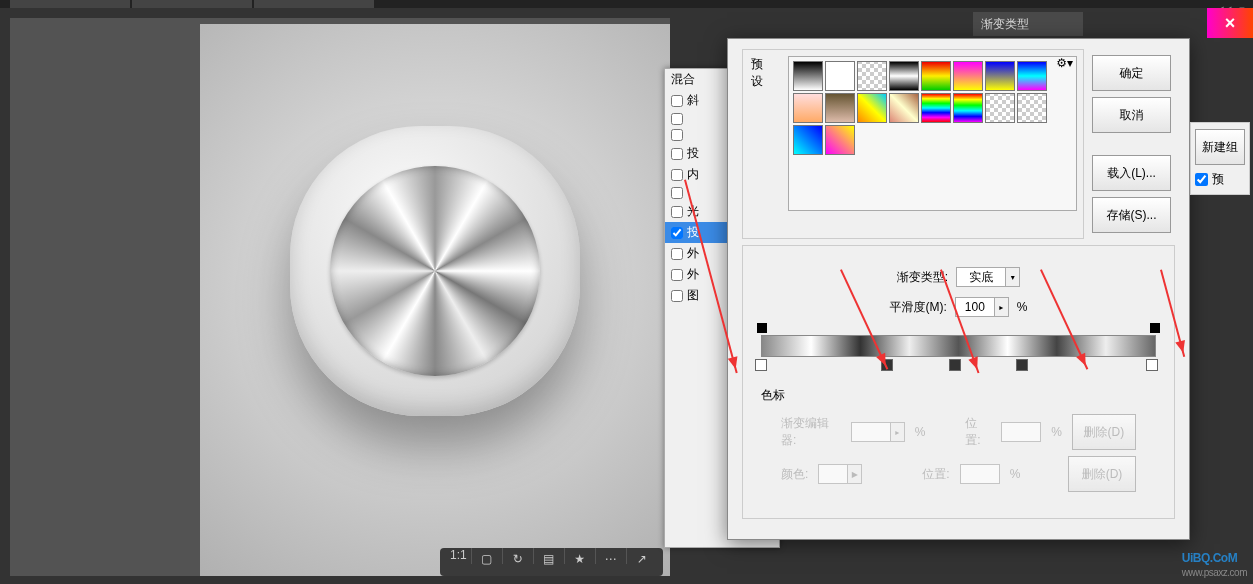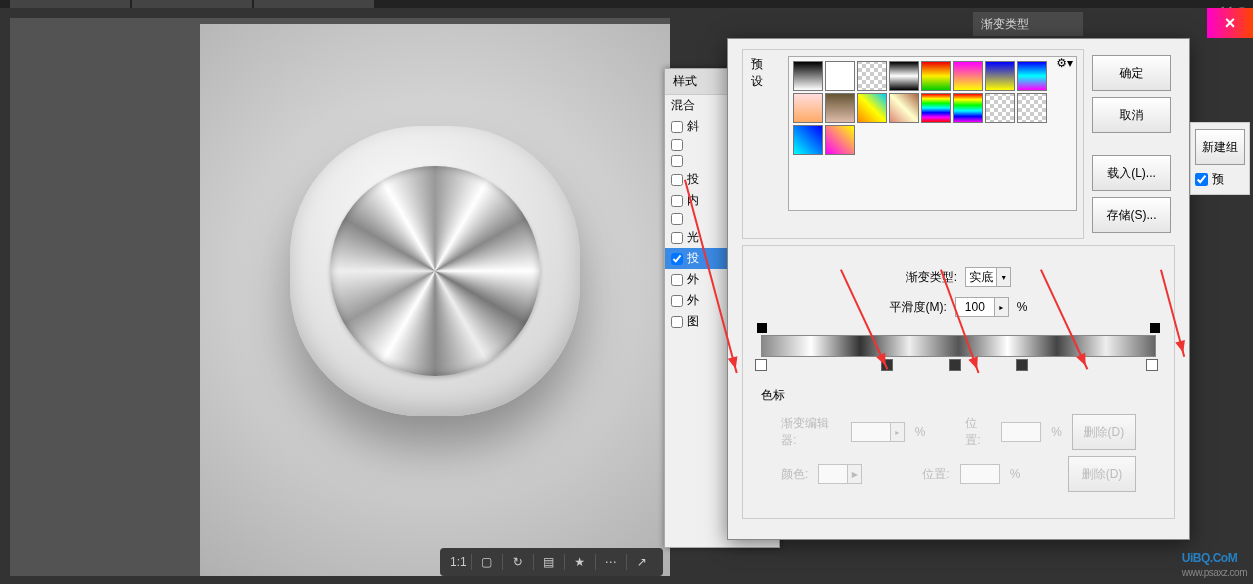--- a/index.html
+++ b/index.html
@@ -3,21 +3,21 @@
 <meta charset="utf-8">
 <style>
 *{box-sizing:border-box;margin:0;padding:0;font-family:"Microsoft YaHei",SimSun,sans-serif;font-size:12px}
 body{background:#333;width:1253px;height:584px;position:relative;overflow:hidden}
 .tabbar{height:8px;background:#222;display:flex;gap:2px;padding:0 10px}
 .tabbar span{display:inline-block;width:120px;height:8px;background:#444}
 .canvas-area{position:absolute;left:10px;top:18px;width:660px;height:558px;background:#535353}
 .canvas{position:absolute;left:190px;top:6px;width:470px;height:552px;background:radial-gradient(circle at 50% 45%,#e8e8e8 0%,#d5d5d5 40%,#b0b0b0 100%)}
 .button-base{position:absolute;left:50%;top:50%;transform:translate(-50%,-60%);width:290px;height:290px;border-radius:45%;background:radial-gradient(circle at 40% 30%,#fafafa,#ccc);box-shadow:0 30px 50px rgba(0,0,0,.35),inset 0 -8px 20px rgba(0,0,0,.15)}
 .button-knob{position:absolute;left:50%;top:50%;transform:translate(-50%,-50%);width:210px;height:210px;border-radius:50%;background:conic-gradient(from 0deg,#999,#fff,#888,#fff,#777,#eee,#888,#fff,#999,#eee,#888,#fff,#999);box-shadow:inset 0 0 8px rgba(0,0,0,.3),0 2px 4px rgba(0,0,0,.2)}
-.bottom-tools{position:absolute;left:440px;bottom:8px;height:28px;display:flex;background:#3a3a3a;border-radius:4px;align-items:center;gap:4px;padding:14px 10px;color:#ccc}
+.bottom-tools{position:absolute;left:440px;bottom:8px;height:28px;display:flex;background:#3a3a3a;border-radius:4px;align-items:flex-start;gap:4px;padding:0 10px;color:#ccc}
 .bottom-tools .tool{width:22px;height:22px;display:flex;align-items:center;justify-content:center;cursor:pointer}
 .bottom-tools .sep{width:1px;height:16px;background:#555}
 
 
 .styles-panel{position:absolute;left:664px;top:68px;width:116px;height:480px;background:#f0f0f0;border:1px solid #aaa;box-shadow:0 0 6px rgba(0,0,0,.4)}
 .styles-panel .title{background:#ddd;padding:4px 8px;border-bottom:1px solid #ccc}
 .styles-panel .row{padding:2px 6px;display:flex;align-items:center;gap:4px;white-space:nowrap;overflow:hidden}
 .styles-panel input[type=checkbox]{width:12px;height:12px}
 
 
@@ -98,21 +98,20 @@
   <div class="tool">▤</div>
   <div class="sep"></div>
   <div class="tool">★</div>
   <div class="sep"></div>
   <div class="tool">⋯</div>
   <div class="sep"></div>
   <div class="tool">↗</div>
 </div>
 
 <div class="styles-panel">
-  <div class="title">样式</div>
   <div class="row">混合</div>
   <div class="row">
       <input type="checkbox" style="">
       <span>斜</span>
     </div>
   <div class="row">
       <input type="checkbox" style="">
     </div>
   <div class="row">
       <input type="checkbox" style="">
@@ -184,21 +183,21 @@
         <div class="psbtn">载入(L)...</div>
         <div class="psbtn">存储(S)...</div>
       </div>
     </div>
 
 
     <div class="gradopts">
       <div class="optrow">
         <span>渐变类型:</span>
         <div class="stepper">
-          <input type="text" class="num" style="width: 32px;" value="实底">
+          <input type="text" class="num" style="width: 50px;" value="实底">
           <div class="arrow">▾</div>
         </div>
       </div>
       <div class="optrow">
         <span>平滑度(M):</span>
         <div class="stepper">
           <input type="text" class="num" value="100" style="">
           <div class="arrow">▸</div>
         </div>
         <span>%</span>

